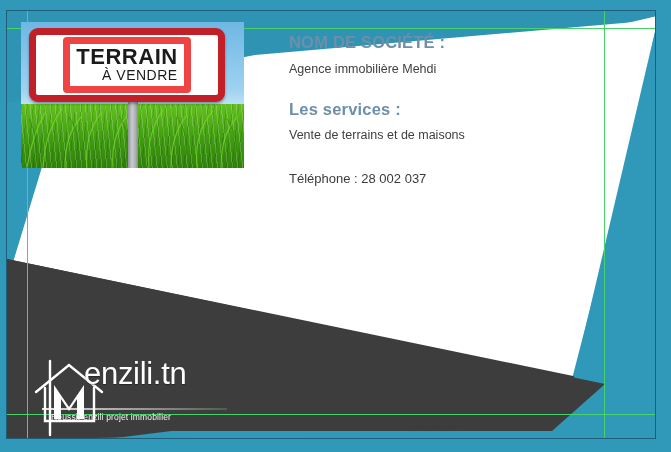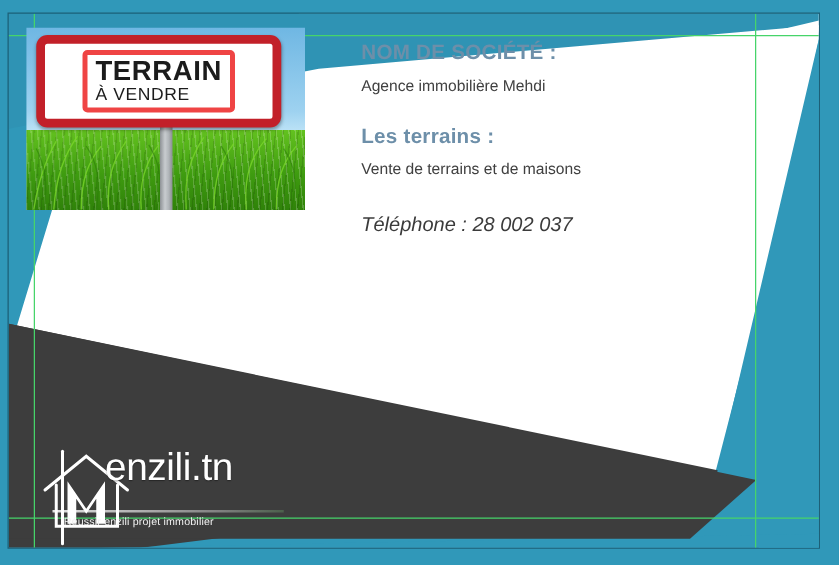--- a/index.html
+++ b/index.html
@@ -81,24 +81,24 @@
     border: 7px solid #c22029;
     border-radius: 9px;
     box-sizing: border-box;
     box-shadow: 0 2px 3px rgba(0,0,0,.35);
     display: flex;
     flex-direction: column;
     align-items: center;
     justify-content: center;
   }
   .sign-inner {
-    border: 4px solid #ef4444;
+    border: 7px solid #ef4444;
     border-radius: 4px;
     padding: 1px 6px 2px;
-    text-align: left;
+    text-align: right;
   }
   .sign-line1 {
     font-family: "Liberation Sans", sans-serif;
     font-weight: bold;
     font-size: 22px;
     letter-spacing: .5px;
     color: #1b1b1b;
     line-height: 1.05;
   }
   .sign-line2 {
@@ -131,26 +131,25 @@
     margin-bottom: 8px;
   }
   .sub {
     font-size: 12.5px;
     color: #404040;
     line-height: 1.25;
     margin: 0;
     white-space: nowrap;
   }
   .contact-line {
-    font-size: 16px;
+    font-size: 13px;
     color: #3b3b3b;
     line-height: 1.25;
     margin: 0;
     white-space: nowrap;
-    font-style: italic;
   }
   .sp-1 { margin-top: 27px; }
   .sp-2 { margin-top: 22px; }
   .sp-3 { margin-top: 21px; }
 
   
   .guide {
     position: absolute;
     background: #46d46a;
   }
@@ -257,21 +256,21 @@
           <div class="sign-line1">TERRAIN</div>
           <div class="sign-line2">À VENDRE</div>
         </div>
       </div>
     </div>
 
     <div id="info-block">
       <p class="heading">NOM DE SOCIÉTÉ :</p>
       <p class="sub">Agence immobilière Mehdi</p>
 
-      <p class="heading second">Les terrains :</p>
+      <p class="heading second">Les services :</p>
       <p class="sub">Vente de terrains et de maisons</p>
 
       <p class="contact-line sp-1">Téléphone  : 28 002 037</p>
     </div>
 
     <div id="watermark">
       <svg width="215" height="82" viewBox="0 0 215 82">
         <g stroke="#ffffff" stroke-width="2.4" fill="none" stroke-linecap="round">
 
           <path d="M8 37 L41 10 L74 37"></path>

